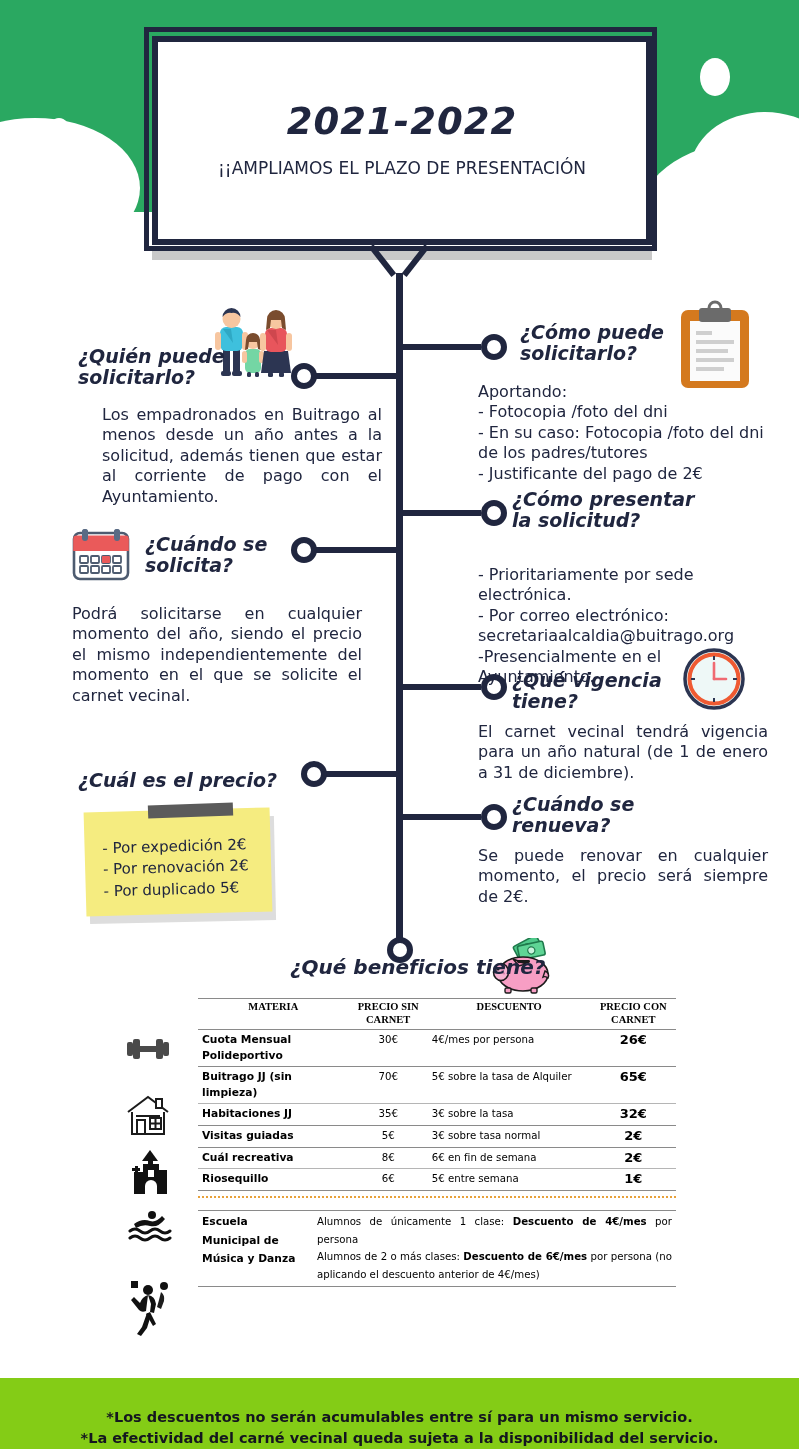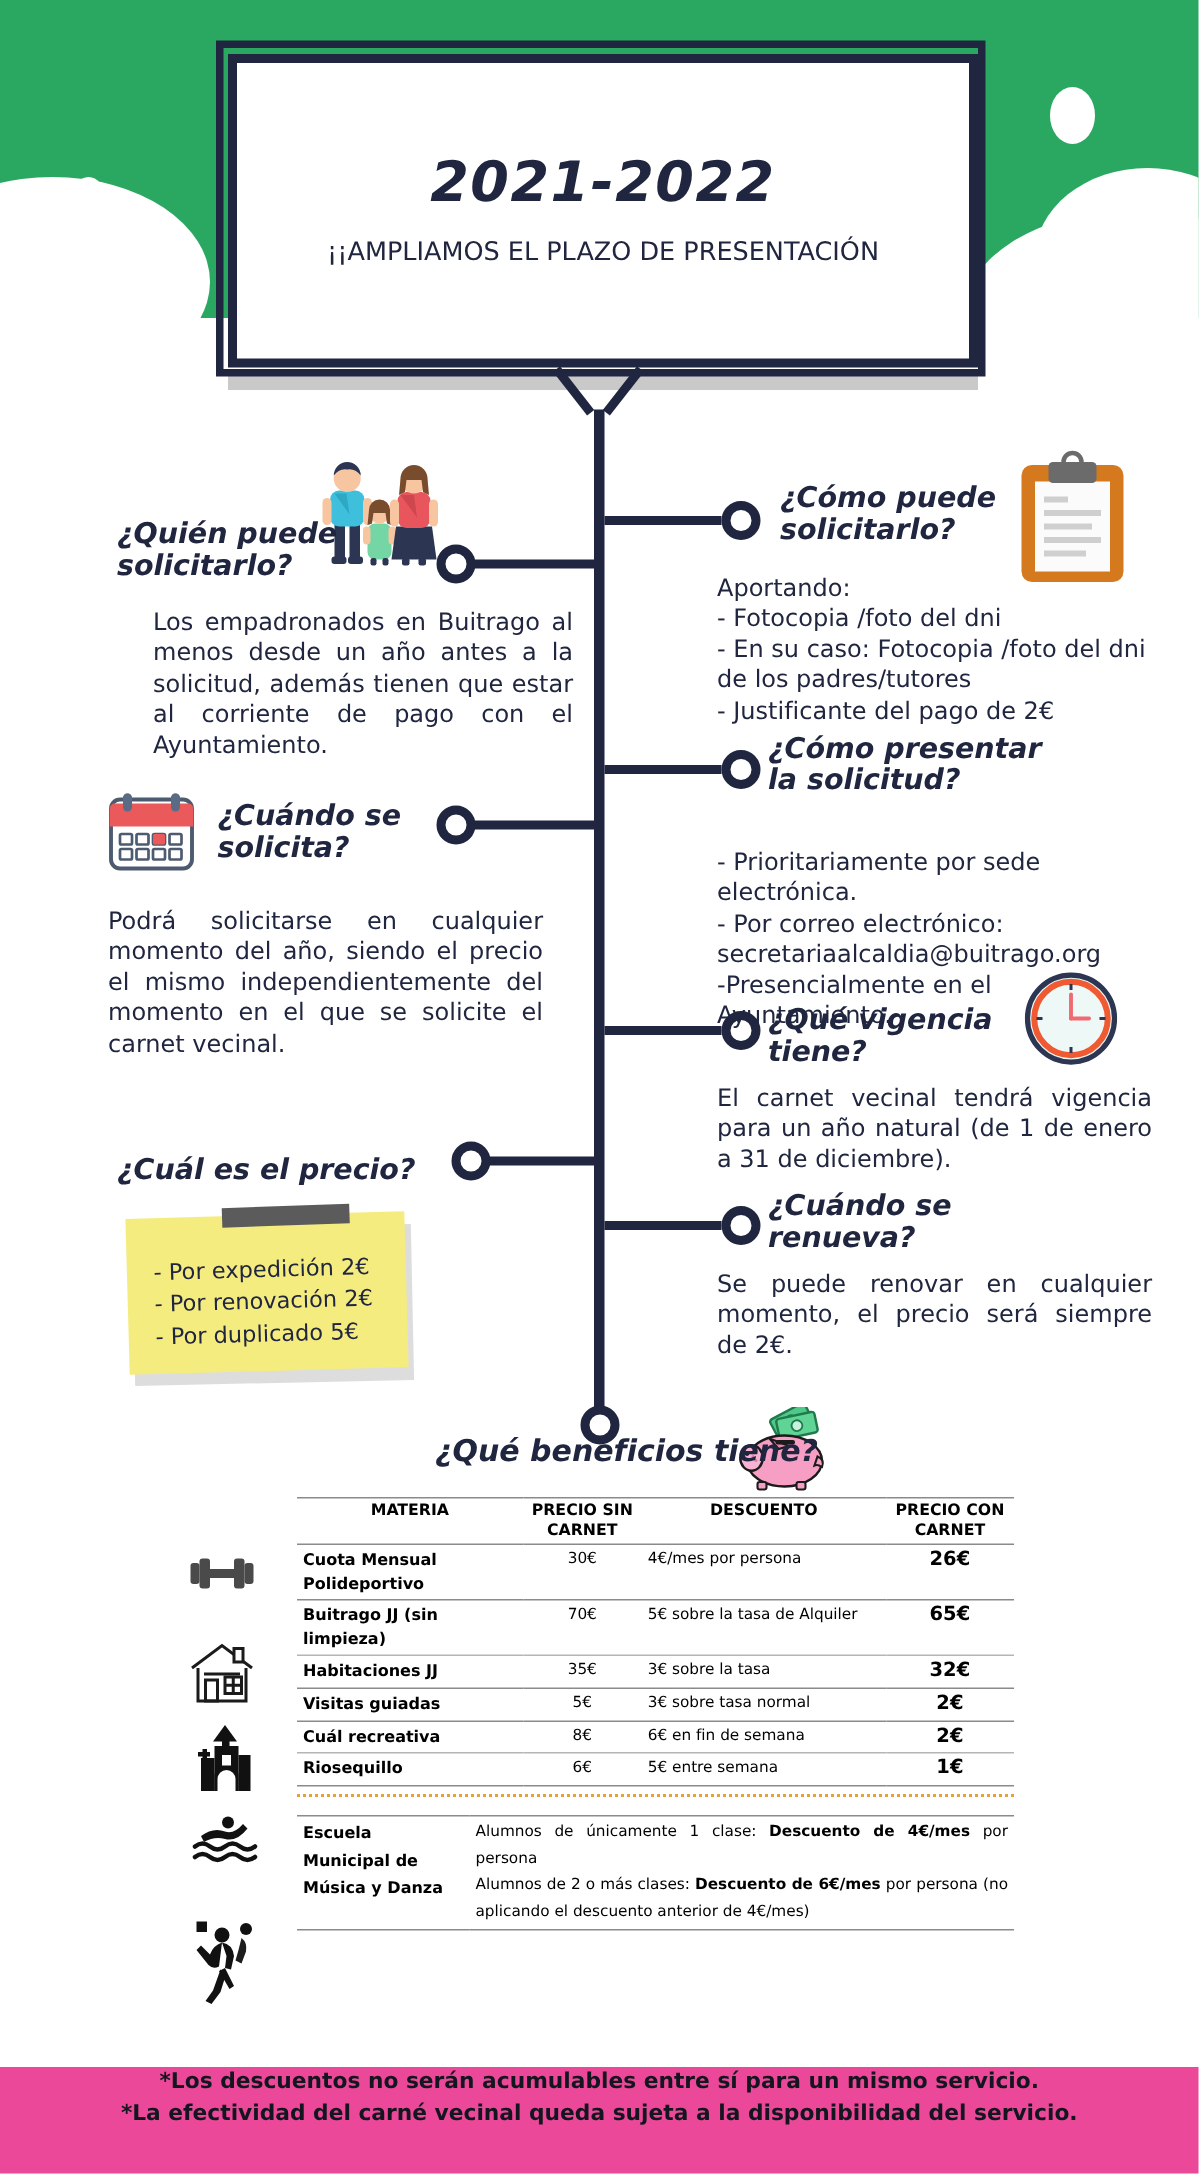--- a/index.html
+++ b/index.html
@@ -85,39 +85,39 @@
     border-radius:50%; border:6px solid #20263f; background:#ffffff; }
   #benefit-title{ position:absolute; left:290px; top:955px;
     font-style:italic; font-weight:900; font-size:20px; color:#20263f; }
 
   
   #table-wrap{ position:absolute; left:198px; top:998px; width:478px; }
   table.ptable{ width:478px; border-collapse:collapse;
     font-family:"DejaVu Sans","Liberation Sans",sans-serif; }
   table.ptable td, table.ptable th{ vertical-align:top; padding:2px 4px; }
   .th-row th{ font-size:10.5px; font-weight:bold; text-align:center; color:#000;
-    line-height:1.22; padding:6px 3px 7px; }
+    line-height:1.22; padding:6px 3px 7px;font-family:Liberation Serif, serif; }
   .rule-top{ border-top:1.6px solid #8a8a8a; }
   .rule-thick{ border-top:1.6px solid #8a8a8a; }
   .rule-thin{ border-top:0.9px solid #b5b5b5; }
   .c-mat{ width:148px; font-size:10.7px; font-weight:bold; line-height:1.5; color:#000; }
   .c-pre{ width:78px; font-size:10.2px; text-align:center; color:#000; line-height:1.5; }
   .c-des{ width:160px; font-size:10.2px; text-align:justify; color:#000; line-height:1.5; }
   .c-con{ width:84px; font-size:13px; font-weight:bold; text-align:center; color:#000; line-height:1.3; }
   .dotted-sep{ height:12px; }
   .dotted-sep div{ border-top:2.4px dotted #e8a13a; margin-top:5px; }
   .music-mat{ font-size:10.7px; font-weight:bold; line-height:1.72; color:#000; width:115px; }
   .music-txt{ font-size:10.2px; line-height:1.72; color:#000; text-align:justify; }
 
   
   .tbl-icon{ position:absolute; width:46px; text-align:center; color:#111; }
 
   
   #footer{ position:absolute; left:0; top:1378px; width:799px; height:71px;
-    background:#ec4899; display:flex; align-items:flex-start; justify-content:center; }
+    background:#84cc16; display:flex; align-items:flex-end; justify-content:center; }
   #footer-text{ text-align:center; color:#14161f; font-weight:bold; font-size:14.5px;
     line-height:1.45; }
 </style>
 </head>
 <body>
 
 <div id="top-banner">
   <div class="cloud" id="cloud-left-big"></div>
   <div class="cloud" id="cloud-left-dot"></div>
   <div class="cloud" id="cloud-right-big"></div>

